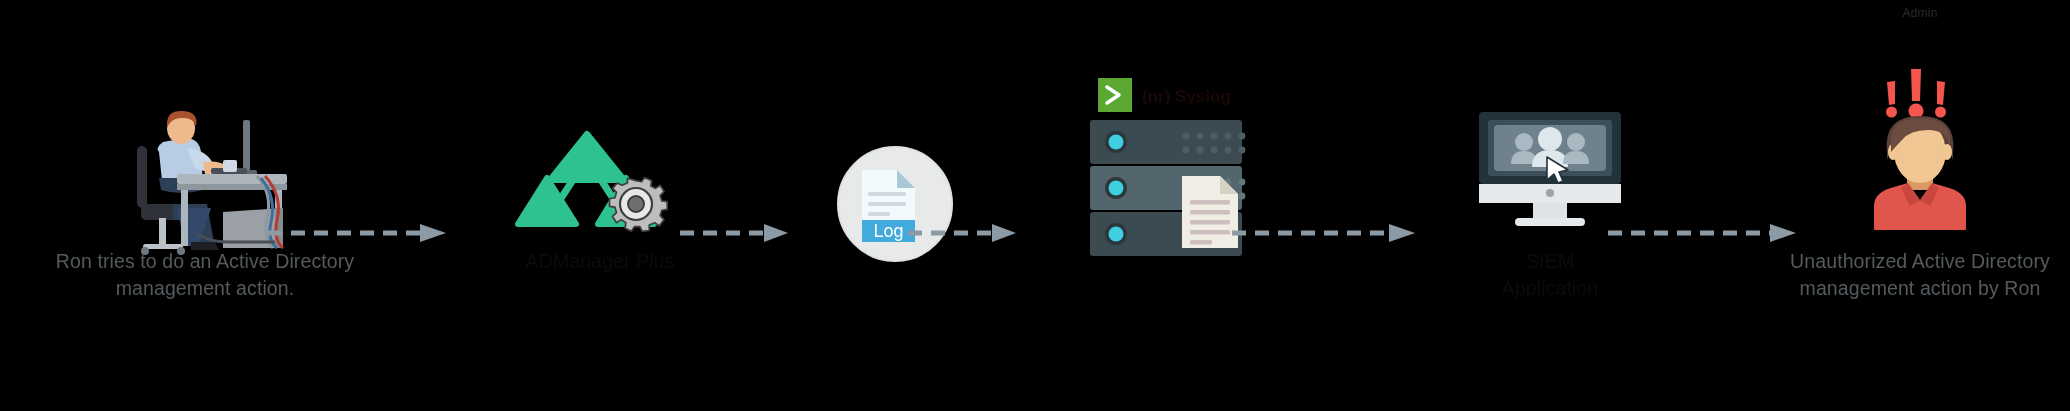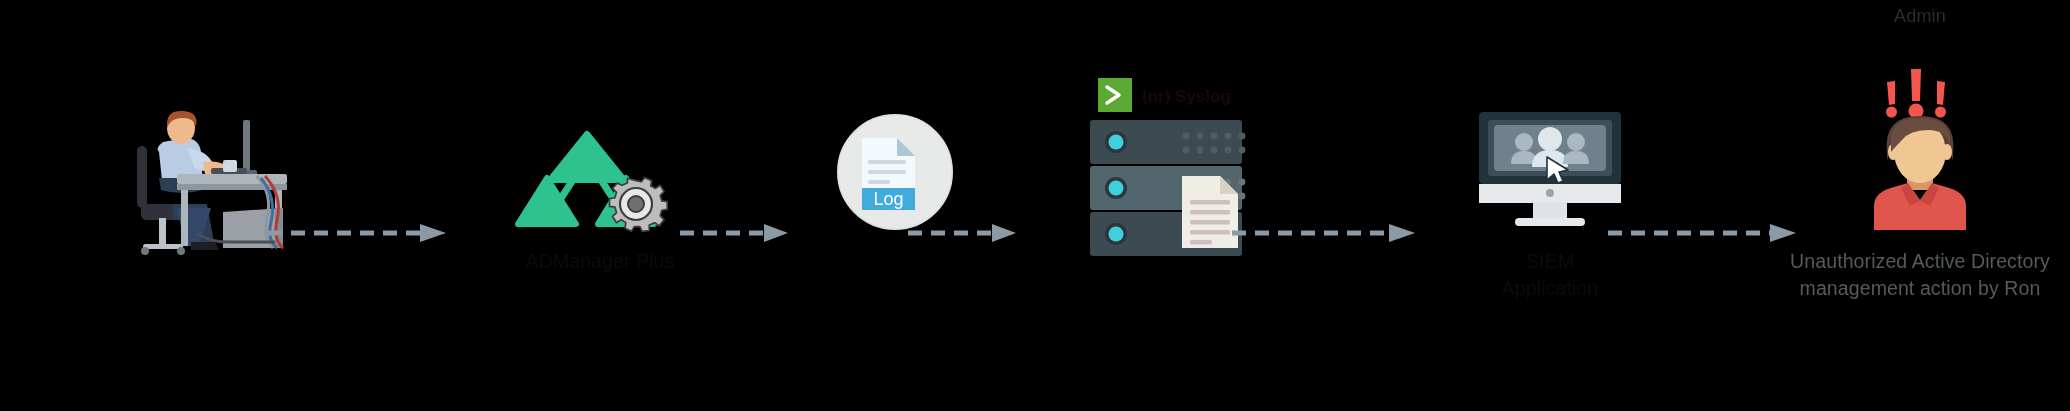--- a/index.html
+++ b/index.html
@@ -52,21 +52,21 @@
     white-space: pre-line;
   }
   .cap-bright { color: #545a5d; }
   .cap-dim    { color: #0a0b0b; }
 
   .top-label {
     position: absolute;
     left: 50%;
     transform: translateX(-50%);
     top: 6px;
-    font-size: 18px;
+    font-size: 12px;
     color: #2a2c2e;
     letter-spacing: 0.2px;
   }
 
   
   #stage-user   { left: 55px;   width: 300px; }
   #stage-adm    { left: 450px;  width: 300px; }
   #stage-log    { left: 745px;  width: 300px; }
   #stage-syslog { left: 1000px; width: 400px; }
   #stage-siem   { left: 1380px; width: 340px; }
@@ -134,20 +134,22 @@
 
         <path d="M108 104 L168 100 L168 140 L108 140 Z" fill="#9aa0a6"></path>
         <path d="M160 100 L168 100 L168 140 L160 140 Z" fill="#868c92"></path>
 
         <path d="M142 68 Q158 86 152 110 Q148 130 158 140" stroke="#8f979e" stroke-width="3" fill="none"></path>
         <path d="M150 68 Q168 88 162 112 Q158 132 168 140" stroke="#b63a32" stroke-width="3" fill="none"></path>
         <path d="M146 70 Q162 90 156 114 Q152 132 162 140" stroke="#3f6f9e" stroke-width="3" fill="none"></path>
         <path d="M82 126 Q96 134 112 134 L160 134" stroke="#4a4f57" stroke-width="3" fill="none"></path>
       </svg>
     </div>
+    <div class="stage-caption cap-bright">Ron tries to do an Active Directory
+management action.</div>
   </div>
 
   <div class="stage" id="stage-adm">
     <div class="stage-art" style="top:128px;">
       <svg width="160" height="110" viewBox="0 0 160 110">
 
         <path d="M62 38 L36 78" stroke="#2ec28f" stroke-width="7" stroke-linecap="round"></path>
         <path d="M72 38 L98 78" stroke="#2ec28f" stroke-width="7" stroke-linecap="round"></path>
 
         <path d="M67 6 L104 52 L30 52 Z" fill="#2ec28f" stroke="#2ec28f" stroke-width="6" stroke-linejoin="round"></path>
@@ -164,21 +166,21 @@
                    L-18,-24 L-11,-27 L-11,-33 Z" transform="scale(0.78)" fill="#bdbdbd" stroke="#3e3e3e" stroke-width="2.2" stroke-linejoin="round"></path>
           <circle cx="0" cy="0" r="16" fill="#e8e8e8" stroke="#3e3e3e" stroke-width="2.2"></circle>
           <circle cx="0" cy="0" r="8" fill="#6f6f6f" stroke="#3e3e3e" stroke-width="2"></circle>
         </g>
       </svg>
     </div>
     <div class="stage-caption cap-dim">ADManager Plus</div>
   </div>
 
   <div class="stage" id="stage-log">
-    <div class="stage-art" style="top:112px;">
+    <div class="stage-art" style="top:144px;">
       <svg width="120" height="120" viewBox="0 0 120 120">
         <circle cx="60" cy="60" r="57" fill="#e8eaea"></circle>
         <circle cx="60" cy="60" r="57" fill="none" stroke="#dfe2e2" stroke-width="2"></circle>
 
         <path d="M27 26 L62 26 L80 44 L80 98 L27 98 Z" fill="#f3fafd"></path>
         <path d="M62 26 L80 44 L62 44 Z" fill="#a9c7d4"></path>
 
         <rect x="33" y="48" width="38" height="4" rx="1.5" fill="#cfd9df"></rect>
         <rect x="33" y="58" width="38" height="4" rx="1.5" fill="#cfd9df"></rect>
         <rect x="33" y="68" width="22" height="4" rx="1.5" fill="#cfd9df"></rect>

